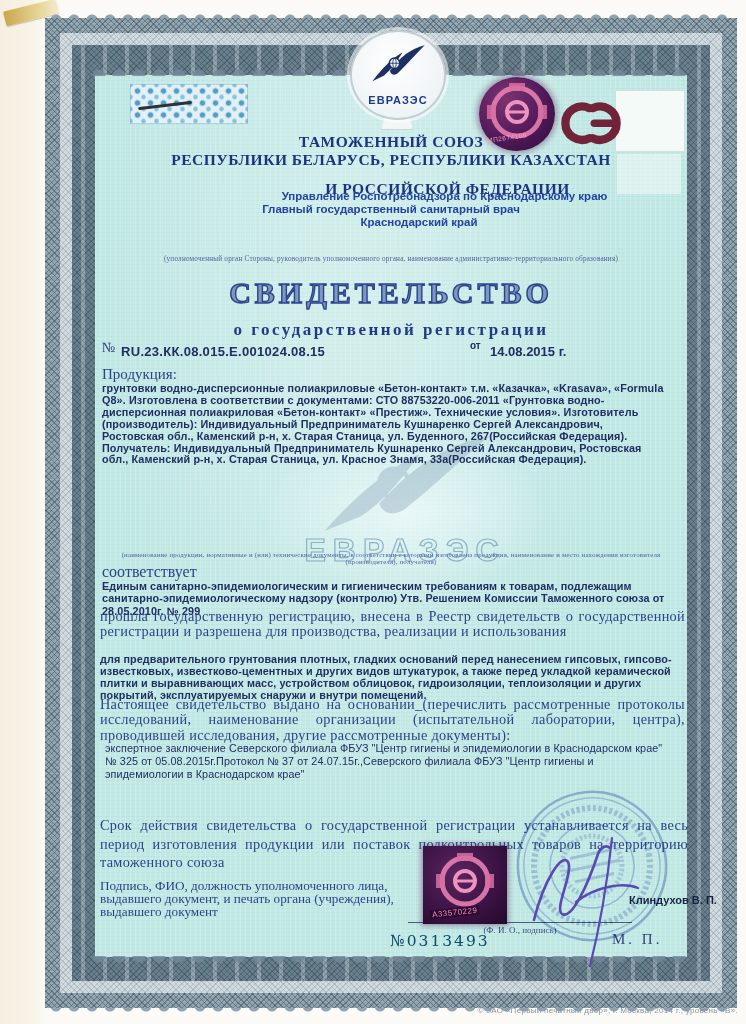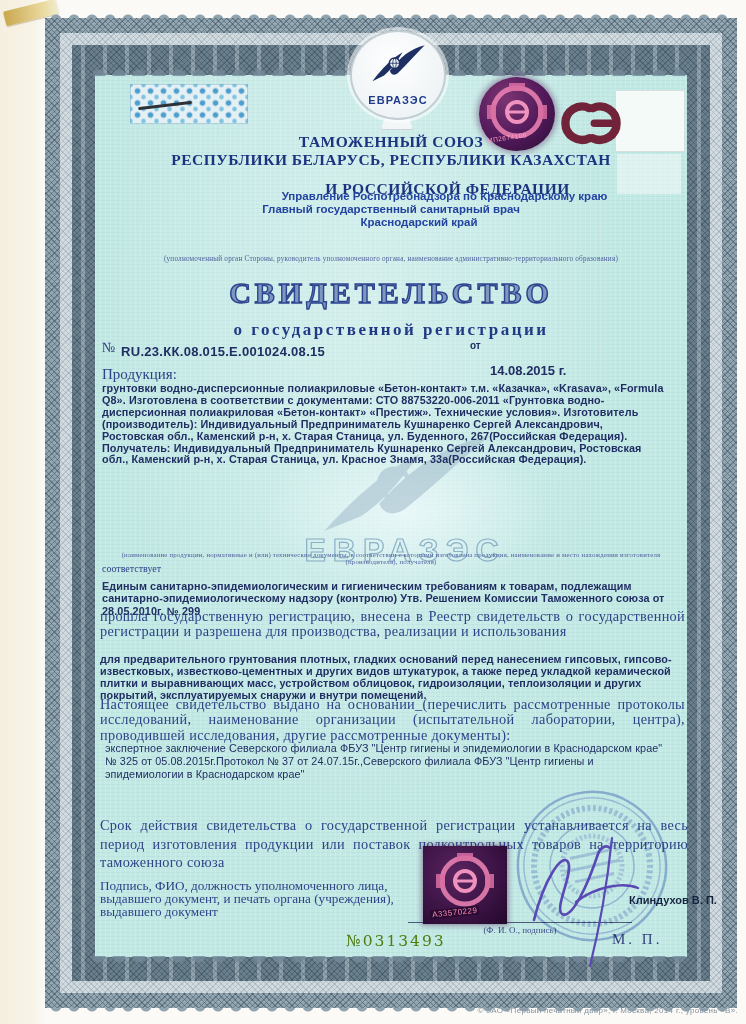--- a/index.html
+++ b/index.html
@@ -95,21 +95,21 @@
   .center{text-align:center;}
   .just{text-align:justify;}
   .union{font-size:15.5px;font-weight:bold;color:#1c3480;line-height:17px;letter-spacing:.5px;}
   .authority{font-size:11.5px;line-height:13px;color:#2343a0;}
   .small-cap{font-size:7.2px;color:#51619e;letter-spacing:.2px;}
   .title-main{font-size:30px;font-weight:bold;letter-spacing:4px;color:#7d97c0;
     -webkit-text-stroke:1.4px #2c448e;}
   .title-sub{font-size:17px;font-weight:bold;letter-spacing:2.5px;color:#203a86;}
   .body-sans{font-size:10.8px;line-height:11.9px;letter-spacing:.1px;}
   .body-serif{font-size:14.3px;letter-spacing:.3px;}
-  .red-serial{font-family:"DejaVu Serif",serif;font-size:15.5px;color:#4d7c0f;letter-spacing:2px;}
+  .red-serial{font-family:"DejaVu Serif",serif;font-size:15.5px;color:#0c4a6e;letter-spacing:2px;margin-left:44px;}
   .footer-txt{font-family:"Liberation Sans",sans-serif;font-size:8px;color:#8492a0;letter-spacing:.3px;}
   
   .holo-bottom{left:423px;top:846px;width:84px;height:78px;z-index:6;
     background:radial-gradient(circle at 40% 35%, #5a2560, #3a1243 60%, #250a2e 95%);
     box-shadow:0 0 5px 2px rgba(70,25,80,.4);}
   .holo-bottom-num{position:absolute;left:7px;bottom:7px;font-family:"Liberation Sans",sans-serif;
     font-size:8px;color:#ff8ab2;background:rgba(30,8,38,.55);padding:0 2px;
     transform:rotate(-6deg);letter-spacing:.5px;}
   .blue-stamp{left:512px;top:786px;width:160px;height:160px;z-index:6;opacity:.75;
     mix-blend-mode:multiply;transform:rotate(-12deg);}
@@ -187,27 +187,27 @@
   <div class="abs txt sans authority center" style="left:95px;top:203px;width:592px;">Главный государственный санитарный врач</div>
   <div class="abs txt sans authority center" style="left:95px;top:216px;width:648px;">Краснодарский край</div>
   <div class="abs txt serif small-cap center" style="left:95px;top:255px;width:592px;">(уполномоченный орган Стороны, руководитель уполномоченного органа, наименование административно-территориального образования)</div>
 
   <div class="abs txt serif title-main center" style="left:95px;top:276px;width:592px;">СВИДЕТЕЛЬСТВО</div>
   <div class="abs txt serif title-sub center" style="left:95px;top:320px;width:592px;">о государственной регистрации</div>
 
   <div class="abs txt serif" style="left:102px;top:340px;font-size:14px;color:#33427f;">№</div>
   <div class="abs txt sans" style="left:121px;top:344px;font-size:13px;letter-spacing:.3px;">RU.23.КК.08.015.Е.001024.08.15</div>
   <div class="abs txt sans" style="left:470px;top:340px;font-size:10px;">от</div>
-  <div class="abs txt sans" style="left:490px;top:344px;font-size:13px;margin-top:19px;">14.08.2015 г.</div>
+  <div class="abs txt sans" style="left:490px;top:344px;font-size:13px;">14.08.2015 г.</div>
 
   <div class="abs txt serif" style="left:102px;top:366px;font-size:15px;">Продукция:</div>
   <div class="abs txt sans body-sans" style="left:102px;top:383px;width:565px;">грунтовки водно-дисперсионные полиакриловые «Бетон-контакт» т.м. «Казачка», «Krasava», «Formula Q8». Изготовлена в соответствии с документами: СТО 88753220-006-2011 «Грунтовка водно-дисперсионная полиакриловая «Бетон-контакт» «Престиж». Технические условия». Изготовитель (производитель): Индивидуальный Предприниматель Кушнаренко Сергей Александрович, Ростовская обл., Каменский р-н, х. Старая Станица, ул. Буденного, 267(Российская Федерация).  Получатель: Индивидуальный Предприниматель Кушнаренко Сергей Александрович, Ростовская обл., Каменский р-н, х. Старая Станица, ул. Красное Знамя, 33а(Российская Федерация).</div>
   <div class="abs txt serif small-cap center" style="left:95px;top:551px;width:592px;font-size:6.8px;">(наименование продукции, нормативные и (или) технические документы, в соответствии с которыми изготовлена продукция, наименование и место нахождения изготовителя (производителя), получателя)</div>
 
-  <div class="abs txt serif" style="left:102px;top:563px;font-size:10px;">соответствует</div>
+  <div class="abs txt serif" style="left:102px;top:563px;font-size:16px;">соответствует</div>
   <div class="abs txt sans body-sans" style="left:102px;top:580px;width:572px;line-height:12.3px;">Единым санитарно-эпидемиологическим и гигиеническим требованиям к товарам, подлежащим санитарно-эпидемиологическому надзору (контролю) Утв. Решением Комиссии Таможенного союза от 28.05.2010г. № 299</div>
 
   <div class="abs txt serif body-serif just" style="left:100px;top:609px;width:585px;line-height:14.8px;">прошла государственную регистрацию, внесена в Реестр свидетельств о государственной регистрации и разрешена для производства, реализации и использования</div>
   <div class="abs txt sans body-sans" style="left:100px;top:654px;width:578px;">для предварительного грунтования плотных, гладких оснований перед нанесением гипсовых, гипсово-известковых, известково-цементных и других видов штукатурок, а также перед укладкой керамической плитки и выравнивающих масс, устройством облицовок, гидроизоляции, теплоизоляции и других покрытий, эксплуатируемых снаружи и внутри помещений.</div>
   <div class="abs txt serif body-serif just" style="left:100px;top:697px;width:585px;line-height:15.4px;">Настоящее свидетельство выдано на основании_(перечислить рассмотренные протоколы исследований, наименование организации (испытательной лаборатории, центра), проводившей исследования, другие рассмотренные документы):</div>
   <div class="abs txt sans body-sans" style="left:105px;top:742px;width:570px;line-height:13px;font-weight:normal;">экспертное заключение Северского филиала ФБУЗ "Центр гигиены и эпидемиологии в Краснодарском крае" № 325 от 05.08.2015г.Протокол № 37 от 24.07.15г.,Северского филиала ФБУЗ "Центр гигиены и эпидемиологии в Краснодарском крае"</div>
   <div class="abs txt serif body-serif just" style="left:100px;top:816px;width:588px;line-height:18.5px;">Срок действия свидетельства о государственной регистрации устанавливается на весь период изготовления продукции или поставок подконтрольных товаров на территорию таможенного союза</div>
 
   <div class="abs txt serif" style="left:100px;top:879px;width:308px;font-size:13.2px;line-height:13.2px;">Подпись, ФИО, должность уполномоченного лица, выдавшего документ, и печать органа (учреждения), выдавшего документ</div>
 

